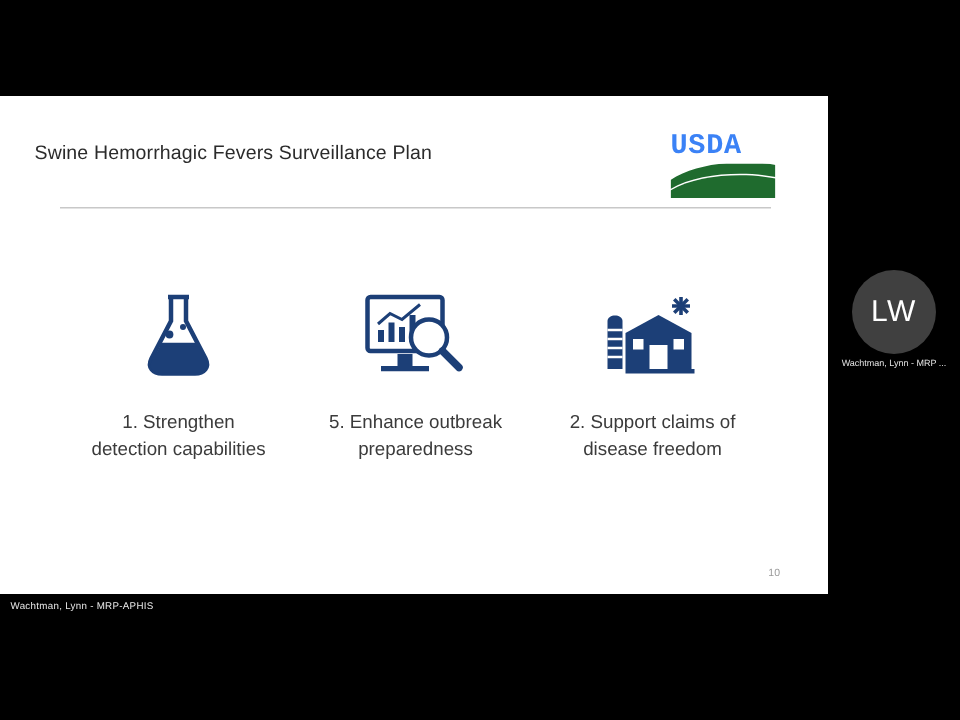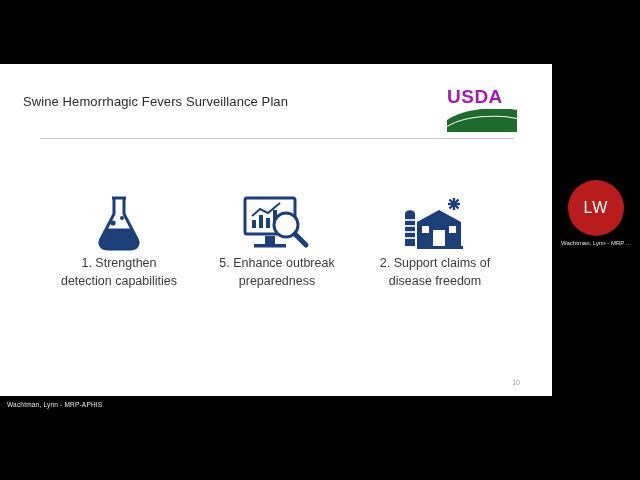--- a/index.html
+++ b/index.html
@@ -52,24 +52,24 @@
 
   
   .usda-logo {
     position: absolute;
     right: 35px;
     top: 23px;
     width: 70px;
     height: 48px;
   }
   .usda-word {
-    font-family: Liberation Sans, sans-serif;
+    font-family: Liberation Mono, monospace;
     font-weight: bold;
     font-size: 19px;
-    color: #a21caf;
+    color: #3b82f6;
     letter-spacing: 0.5px;
     line-height: 20px;
   }
   .usda-swoosh {
     position: relative;
     margin-top: 2px;
     width: 70px;
     height: 24px;
     overflow: hidden;
   }
@@ -88,20 +88,21 @@
     flex-direction: column;
     align-items: center;
   }
   .col-icon {
     height: 72px;
     display: flex;
     align-items: flex-end;
     justify-content: center;
   }
   .col-caption {
+    margin-top: 18px;
     text-align: center;
     font-size: 12.5px;
     line-height: 18px;
     color: #3b3b3b;
     max-width: 120px;
   }
 
   
   .slide-number {
     position: absolute;
@@ -138,23 +139,23 @@
     height: 100px;
     background: #000000;
   }
   .avatar {
     position: absolute;
     left: 16px;
     top: 4px;
     width: 56px;
     height: 56px;
     border-radius: 50%;
-    background: #b91c1c;
+    background: #404040;
     color: #ffffff;
-    font-size: 16px;
+    font-size: 20px;
     letter-spacing: 1px;
     display: flex;
     align-items: center;
     justify-content: center;
   }
   .participant-name {
     position: absolute;
     left: 0;
     top: 64px;
     width: 88px;

